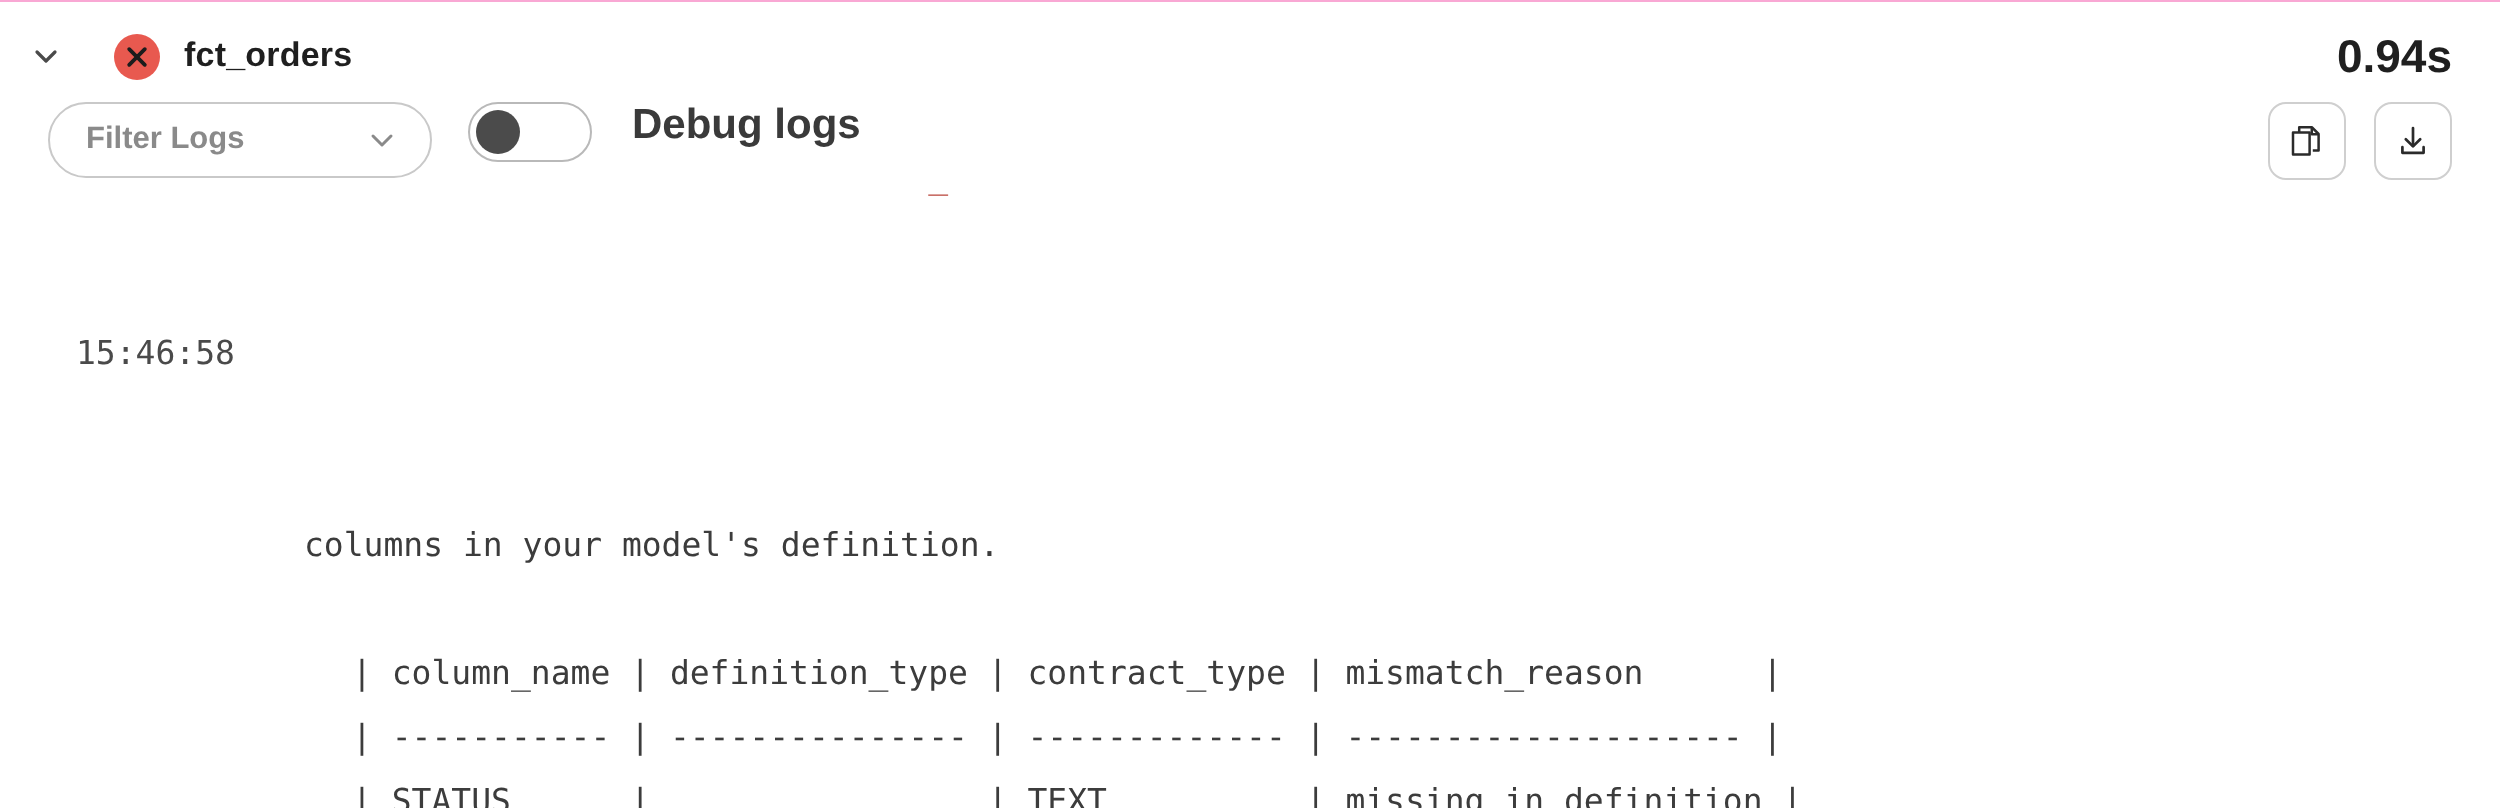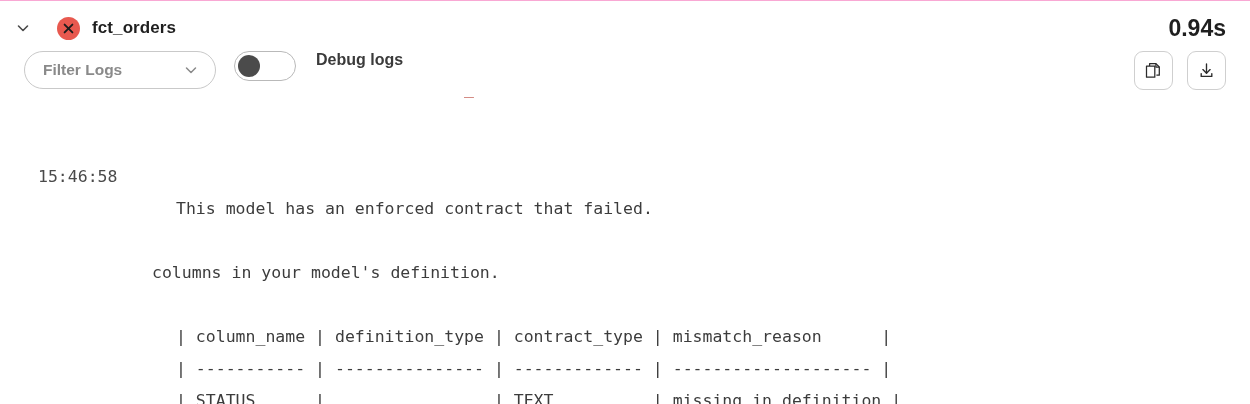--- a/index.html
+++ b/index.html
@@ -144,21 +144,21 @@
     top: 3px;
     left: 3px;
     width: 22px;
     height: 22px;
     border-radius: 50%;
     background: #4b4b4b;
   }
 
   .debug-label {
     margin-left: 20px;
-    font-size: 16px;
+    font-size: 21px;
     font-weight: 700;
     color: #3a3a3a;
     white-space: nowrap;
   }
 
   .toolbar-spacer { margin-left: auto; }
 
   .icon-btn {
     width: 39px;
     height: 39px;
@@ -288,23 +288,20 @@
   </div>
 
   <div class="log-body">
 
     <div class="clipped-line">  Database Error in model fct_orders</div>
 
     <div class="log-line" style="top: 32px;">
       <span class="ts">15:46:58</span>
     </div>
 
-    <div class="log-line" style="top: 64px;">
-      <span class="msg">This model has an enforced contract that failed.</span>
-    </div>
 
 
     <div class="log-line" style="top: 192px;">
       <span class="msg">| column_name | definition_type | contract_type | mismatch_reason      |</span>
     </div>
 
     <div class="log-line" style="top: 128px;">
       <span class="msg-indent">columns in your model's definition.</span>
     </div>
 

